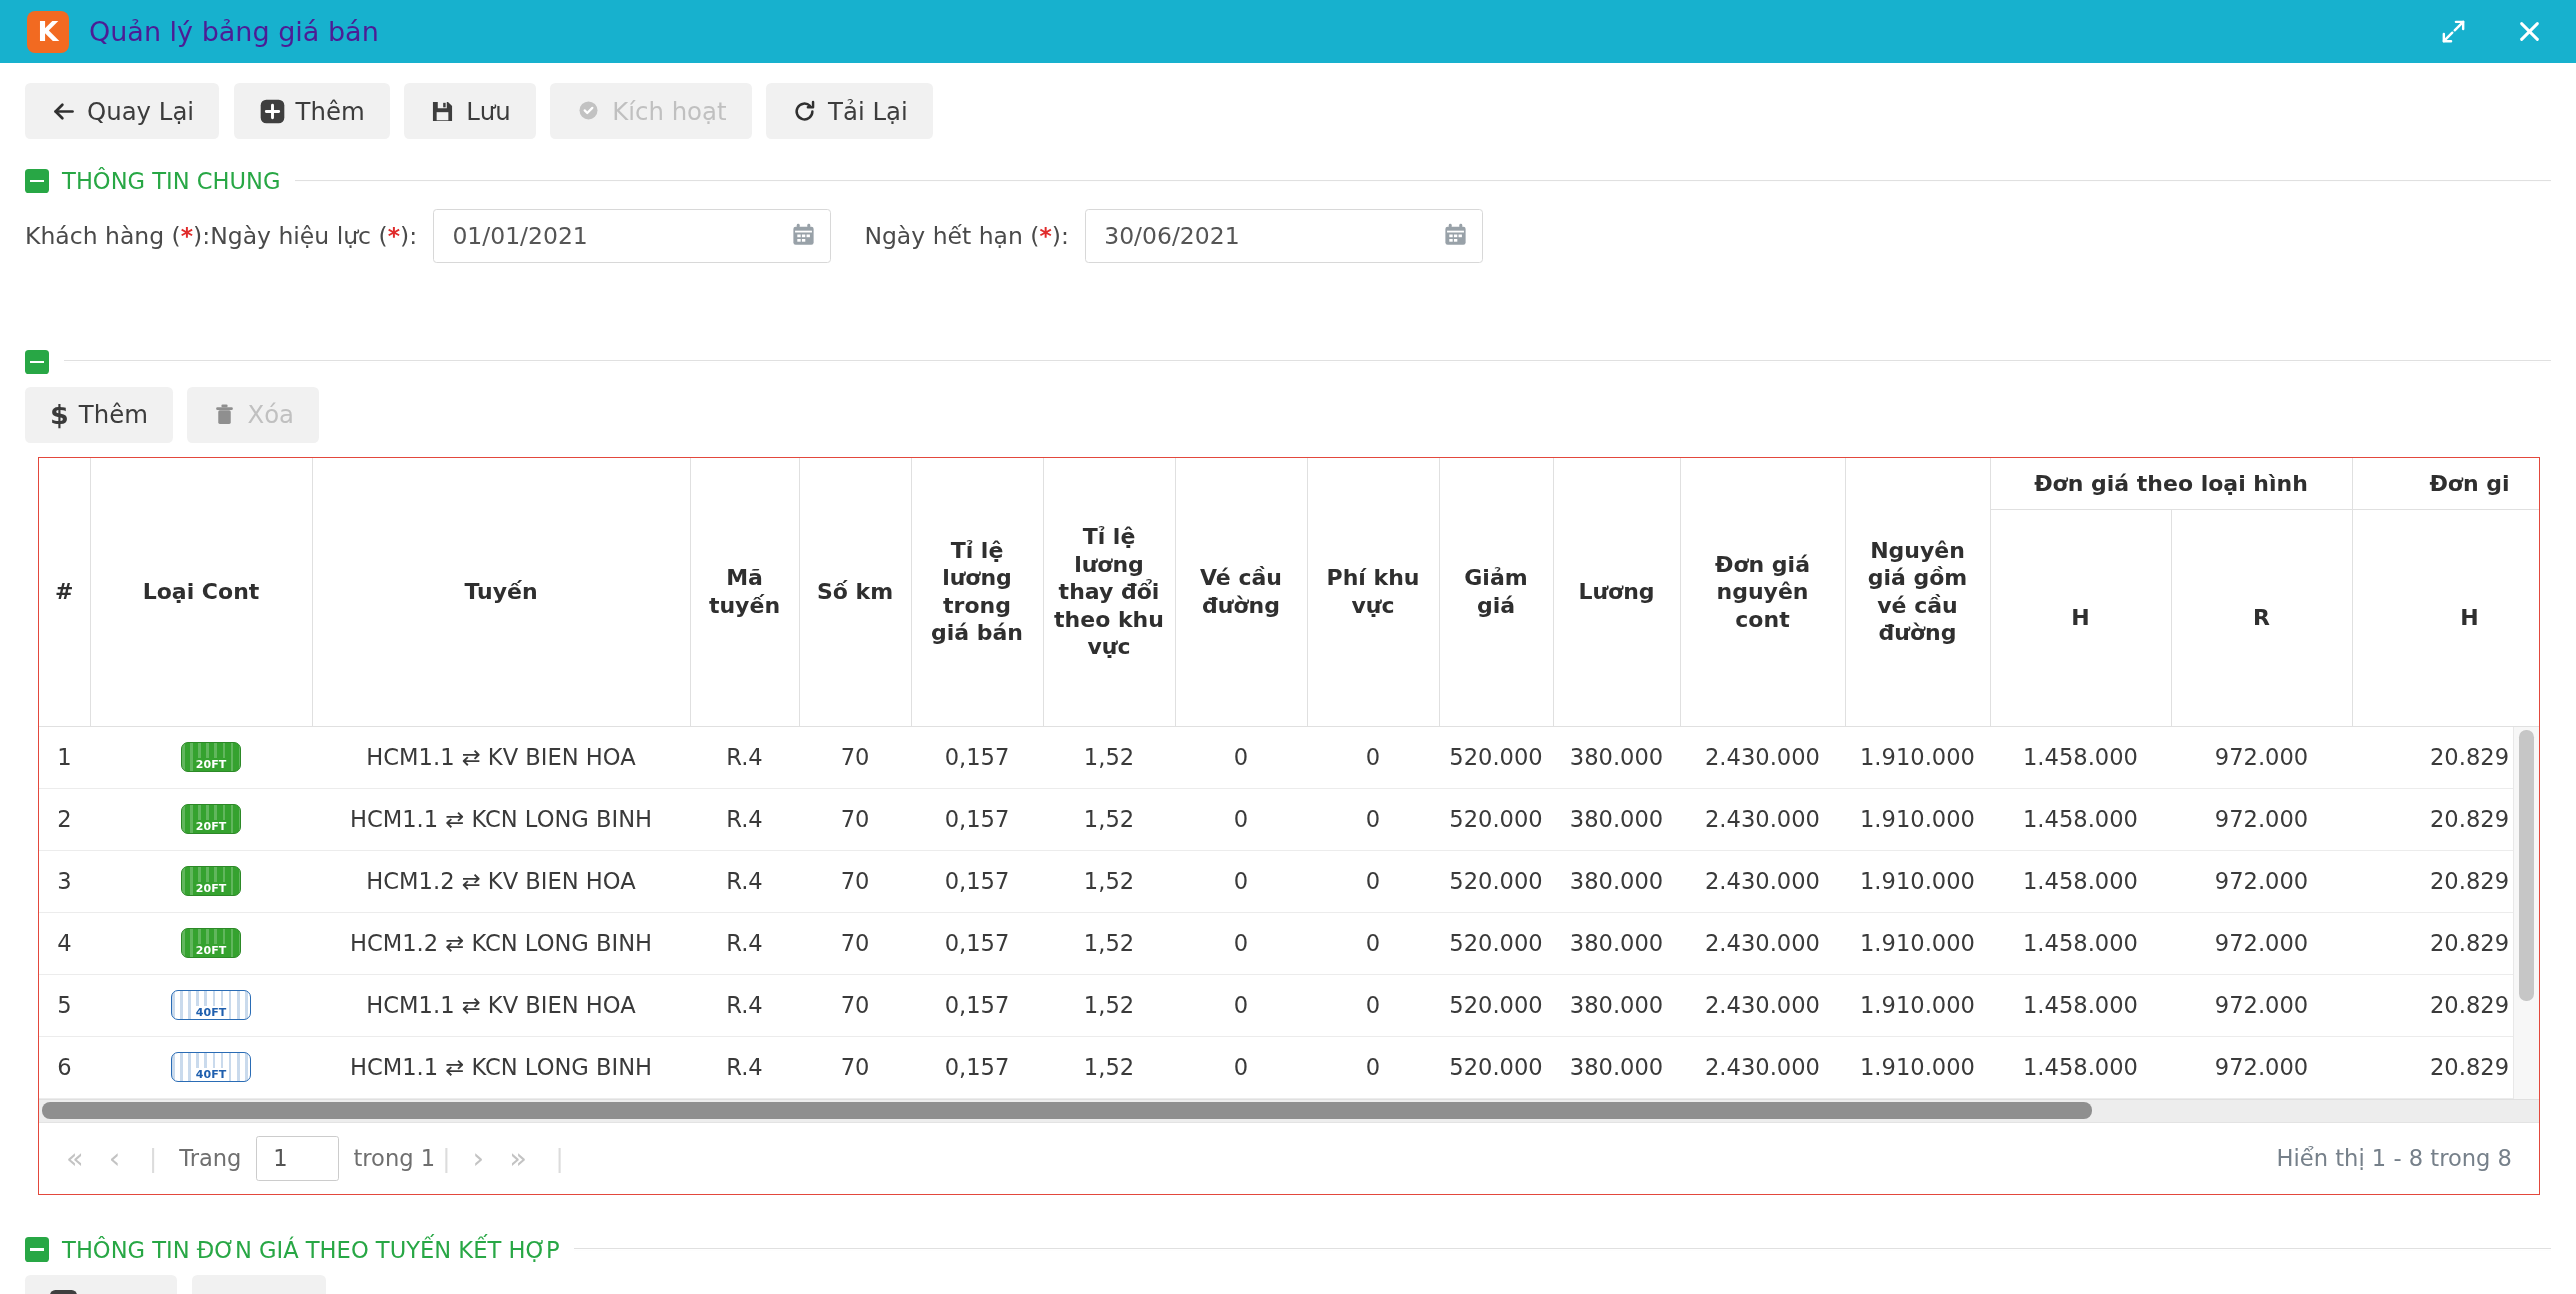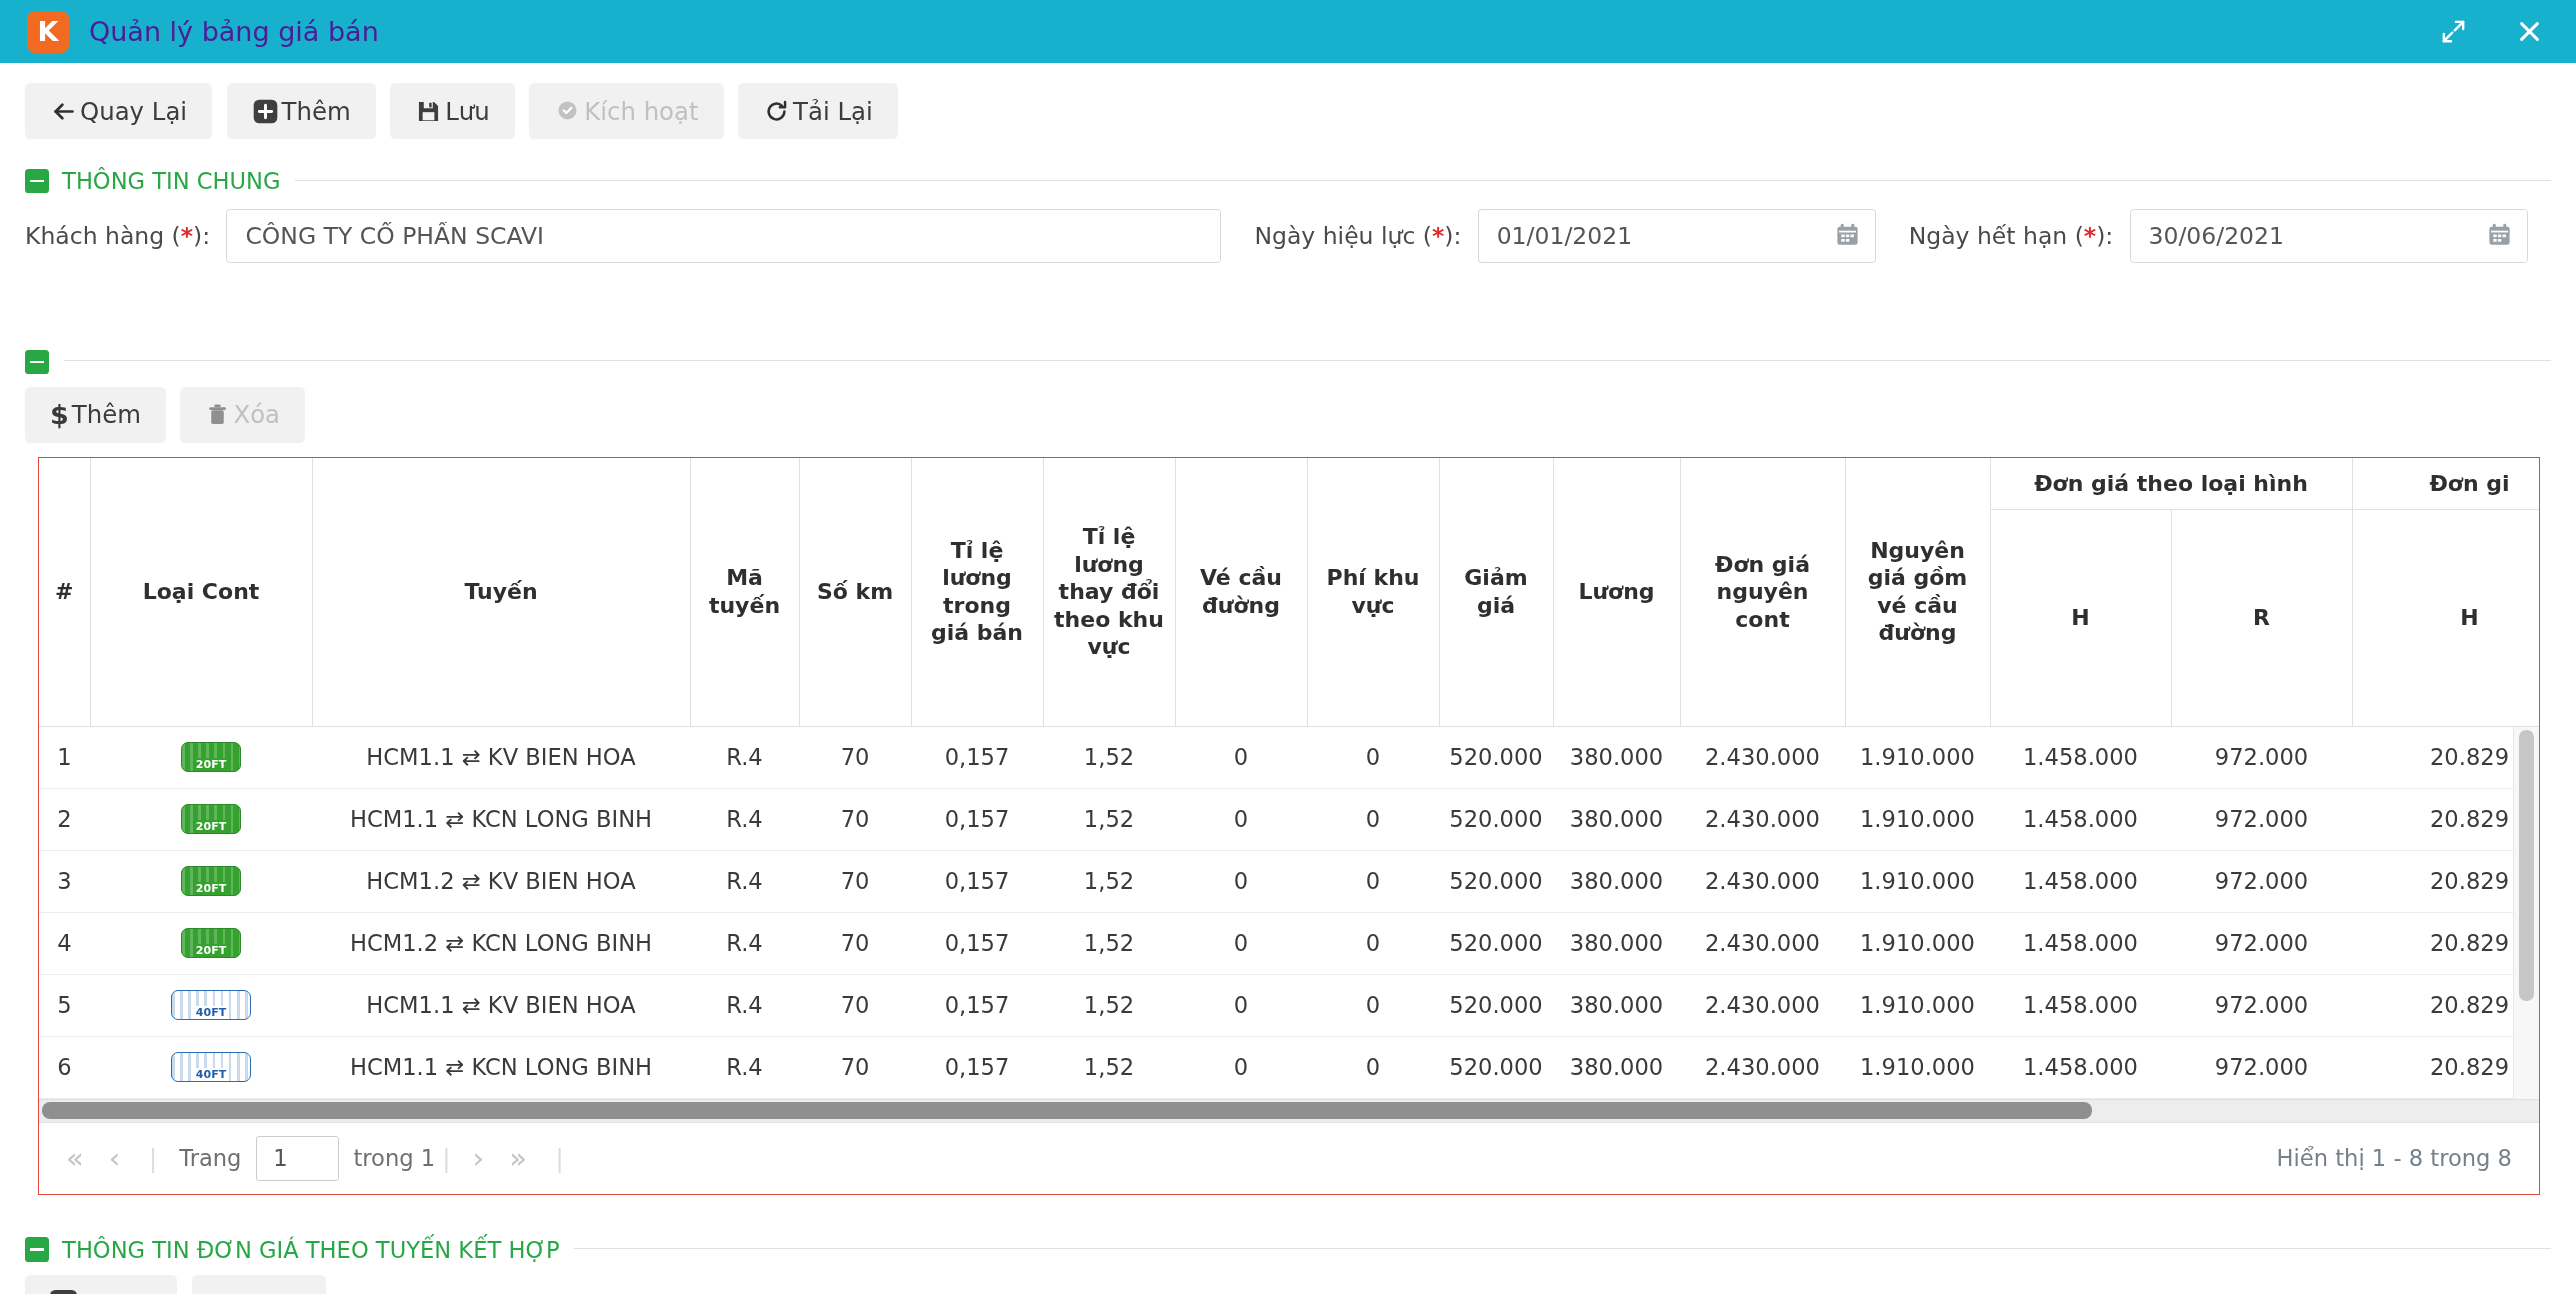--- a/index.html
+++ b/index.html
@@ -12,21 +12,21 @@
   
   .titlebar{display:flex;align-items:center;height:63px;background:#17b1ce;padding:0 27px;}
   .logo{width:42px;height:42px;border-radius:8.1px;background:#f26a21;color:#fff;
         display:flex;align-items:center;justify-content:center;font-weight:700;font-size:27px;flex:none;}
   .win-title{color:#4c1d95;font-size:27px;margin-left:20px;font-weight:400;}
   .win-actions{margin-left:auto;display:flex;align-items:center;gap:36px;}
   .win-actions svg{display:block;}
 
   
   .toolbar{display:flex;gap:14.5px;padding:20px 25px 18px;}
-  .tb-btn{display:inline-flex;align-items:center;gap:3px;height:56px;padding:12px 25px;
+  .tb-btn{display:inline-flex;align-items:center;gap:10px;height:56px;padding:12px 25px;
           background:#f1f1f1;border-radius:5.4px;font-size:24.4px;color:#3c3c3c;}
   .tb-btn.disabled{color:#c0c0c0;}
   .tb-btn svg{display:block;}
   .dollar{font-size:27px;font-weight:700;color:#3a3a3a;line-height:1;}
 
   
   .section-head{display:flex;align-items:center;margin:11px 25px 0;}
   .collapse-btn{width:24.4px;height:24.4px;border-radius:3.6px;background:#28a745;position:relative;flex:none;}
   .collapse-btn::after{content:"";position:absolute;left:5.4px;right:5.4px;top:11px;height:2.7px;background:#fff;}
   .sec-title{color:#28a745;font-weight:400;font-size:22.6px;margin-left:12.7px;white-space:nowrap;}
@@ -164,21 +164,20 @@
   <span class="collapse-btn"></span>
   <span class="sec-title">THÔNG TIN CHUNG</span>
   <span class="rule"></span>
 </div>
 
 <div class="form-row">
   <label>
     <span>Khách hàng</span>
     <span class="req"><span>(</span><span class="star">*</span><span>):</span></span>
   </label>
-  <input class="txt customer" value="CÔNG TY CỔ PHẦN SCAVI" style="">
   <label class="lbl2">
     <span>Ngày hiệu lực</span>
     <span class="req"><span>(</span><span class="star">*</span><span>):</span></span>
   </label>
   <span class="date-wrap">
     <input class="txt date" value="01/01/2021" style="">
     <svg class="cal-icon" width="27" height="27" viewBox="0 0 24 24">
       <rect x="3" y="5" width="18" height="16" rx="2" fill="#98a1a8"></rect>
       <rect x="6" y="2.5" width="2.6" height="5" rx="1.2" fill="#98a1a8"></rect>
       <rect x="15.4" y="2.5" width="2.6" height="5" rx="1.2" fill="#98a1a8"></rect>

